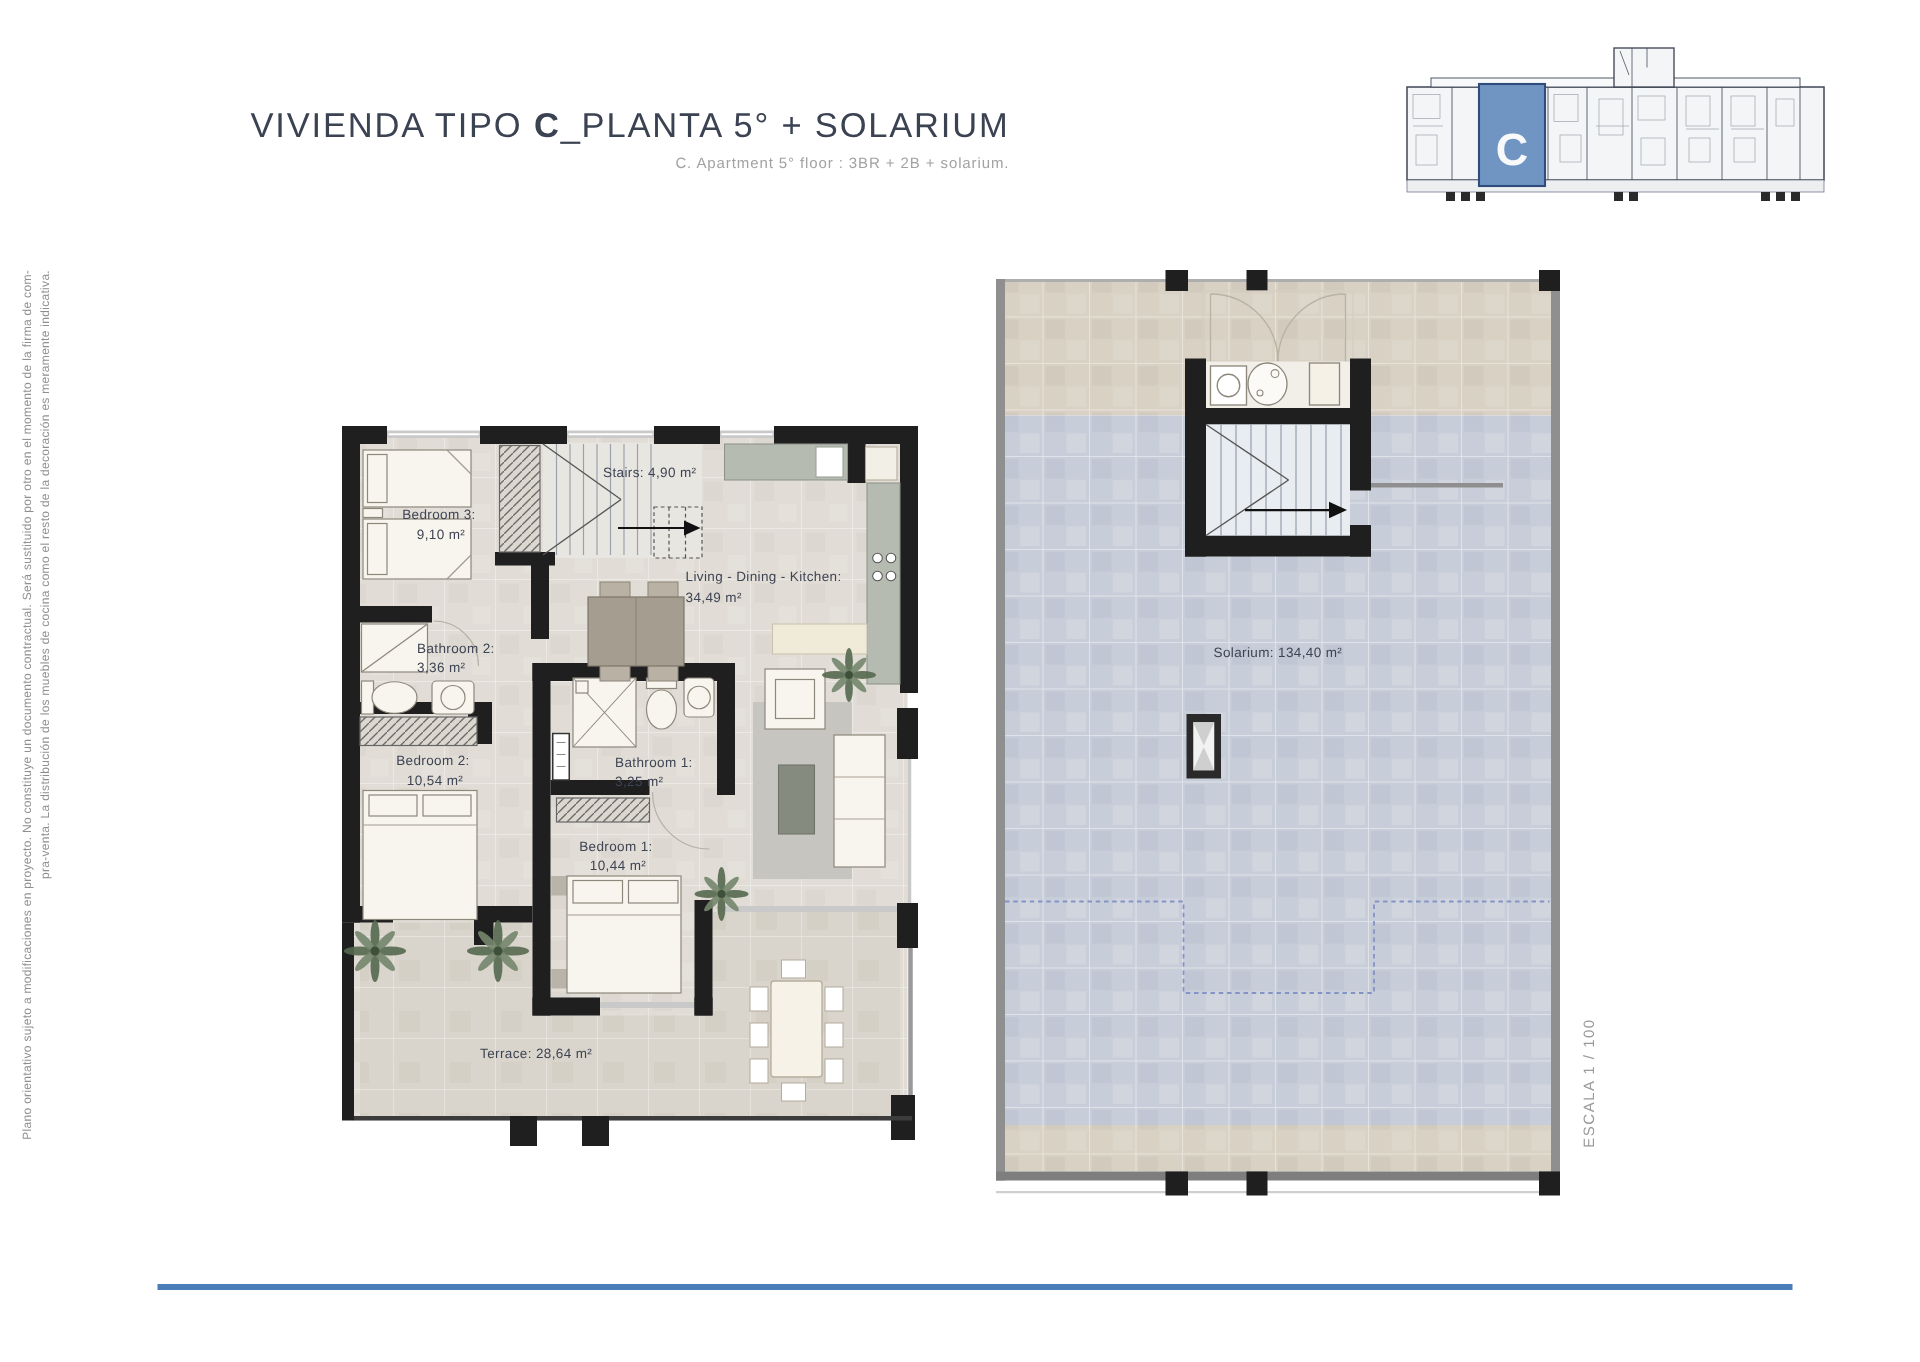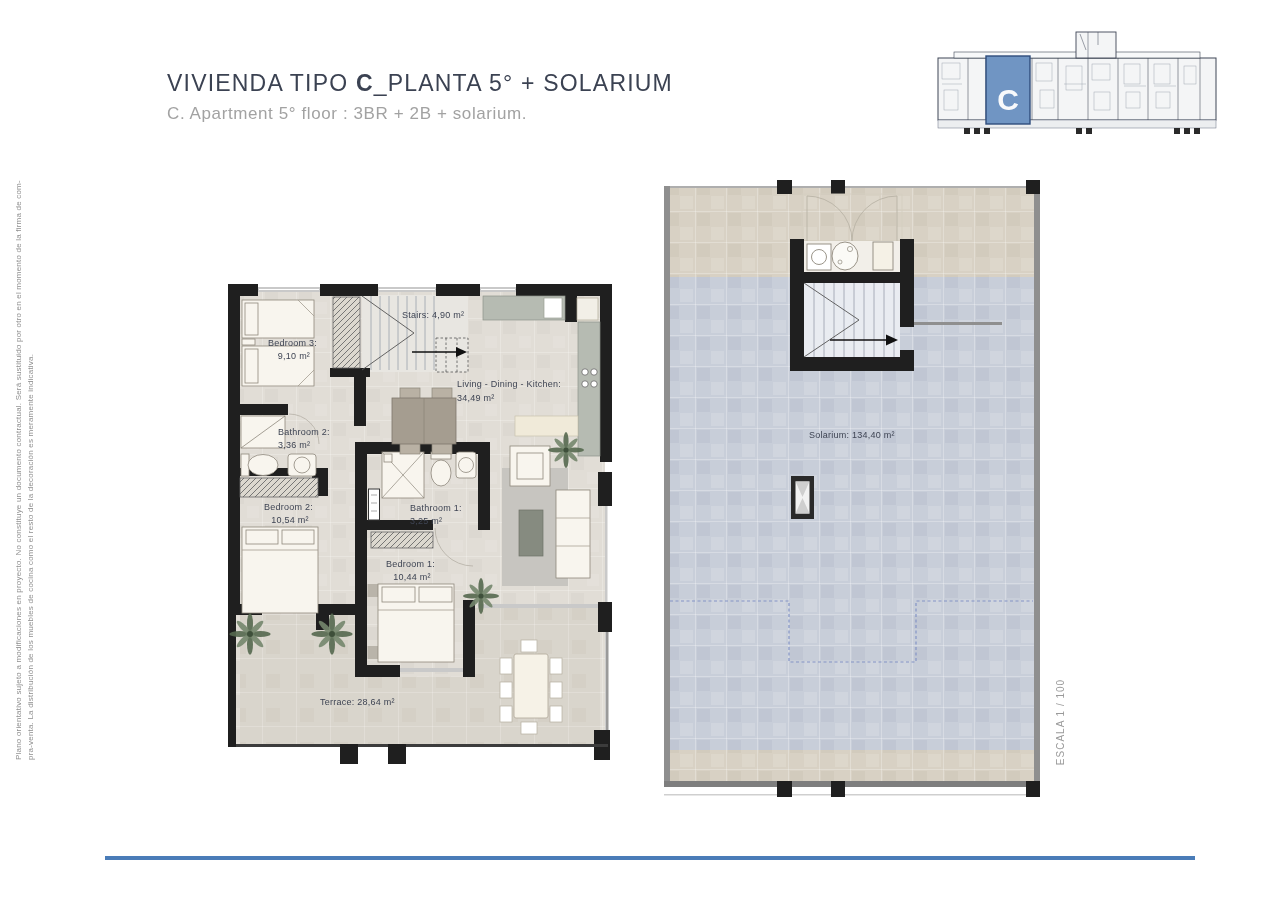--- a/index.html
+++ b/index.html
@@ -1,21 +1,21 @@
 <!DOCTYPE html>
 <html style="--accent-blue: #7095c3; --accent-blue-border: #2f4d7c; --divider-blue: #4a7cb8; --title-color: #3b4252; --muted-text: #a2a2a2; --wall-black: #1f1f1f;"><head>
 <meta charset="utf-8">
 <style>
   html,body{margin:0;padding:0;background:#ffffff;}
   .page{position:relative;width:1280px;height:908px;background:#ffffff;overflow:hidden;
-        font-family:"Liberation Sans",sans-serif;}
+        font-family:"Liberation Sans",sans-serif;text-align:right;}
   .title-block{position:absolute;left:167px;top:70px;}
   .title-block h1{margin:0;font-size:23px;font-weight:400;letter-spacing:1.2px;color:var(--title-color);}
   .title-block h1 b{font-weight:700;}
-  .subtitle{margin-top:7px;font-size:17px;letter-spacing:.6px;color:var(--muted-text);}
+  .subtitle{margin-top:7px;font-size:10px;letter-spacing:.6px;color:var(--muted-text);}
   .left-note{position:absolute;left:25px;top:470px;width:580px;
              transform:translate(-50%,-50%) rotate(-90deg);
              font-size:8px;line-height:1.55;color:#8f8f8f;letter-spacing:.2px;}
   .scale-note{position:absolute;left:1060px;top:722px;transform:translate(-50%,-50%) rotate(-90deg);
               font-size:10px;letter-spacing:1px;color:#9a9a9a;white-space:nowrap;}
   .total-area{position:absolute;left:228px;top:778px;font-size:15.5px;font-weight:700;
               letter-spacing:.4px;color:#2a2a2a;}
   .divider-line{position:absolute;left:105px;top:856px;width:1090px;height:3.5px;
                 background:var(--divider-blue);}
   svg{position:absolute;display:block;}

